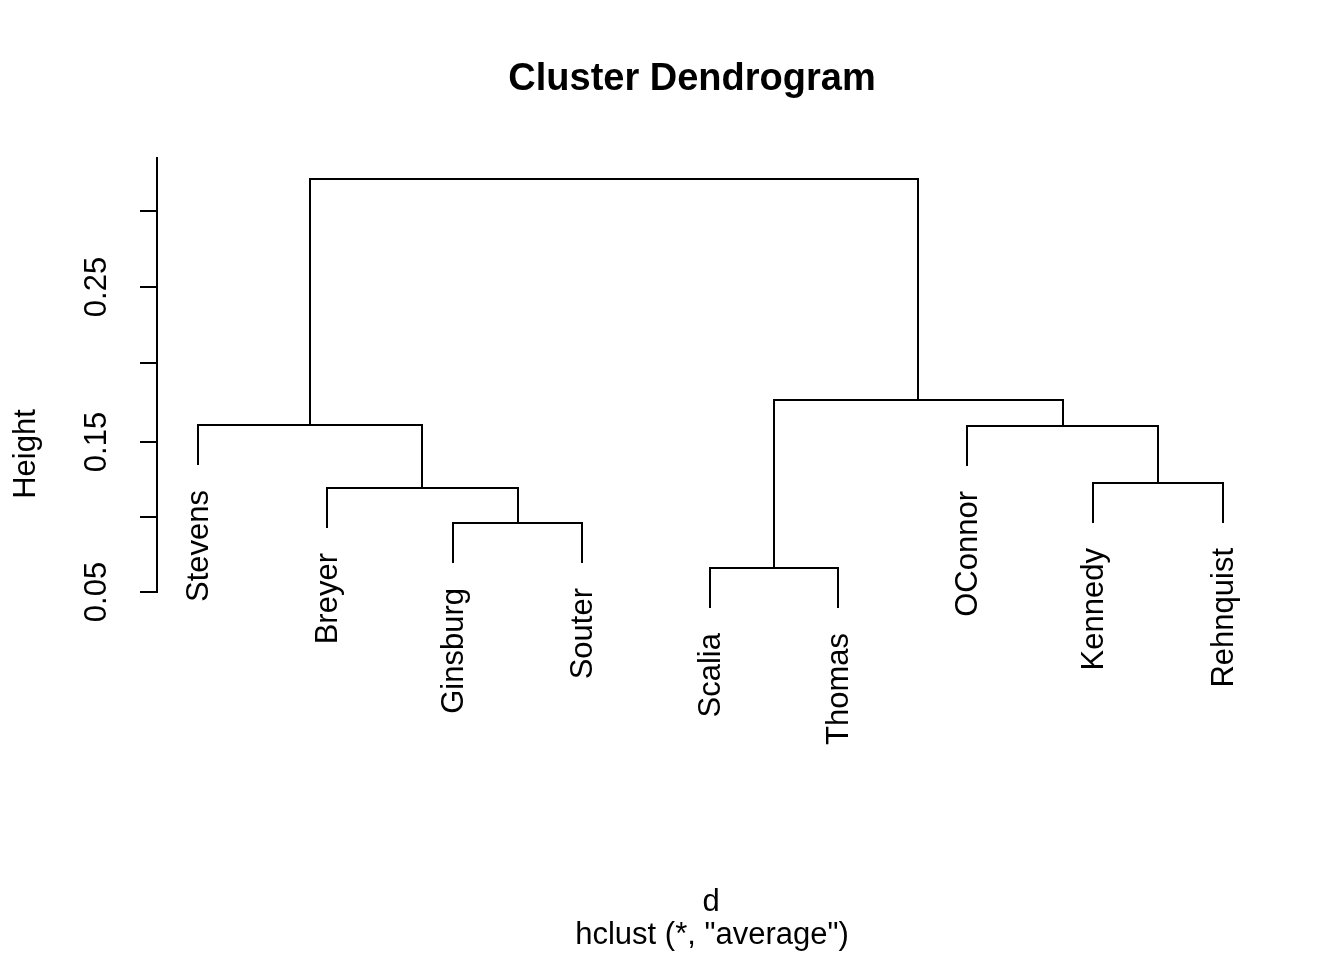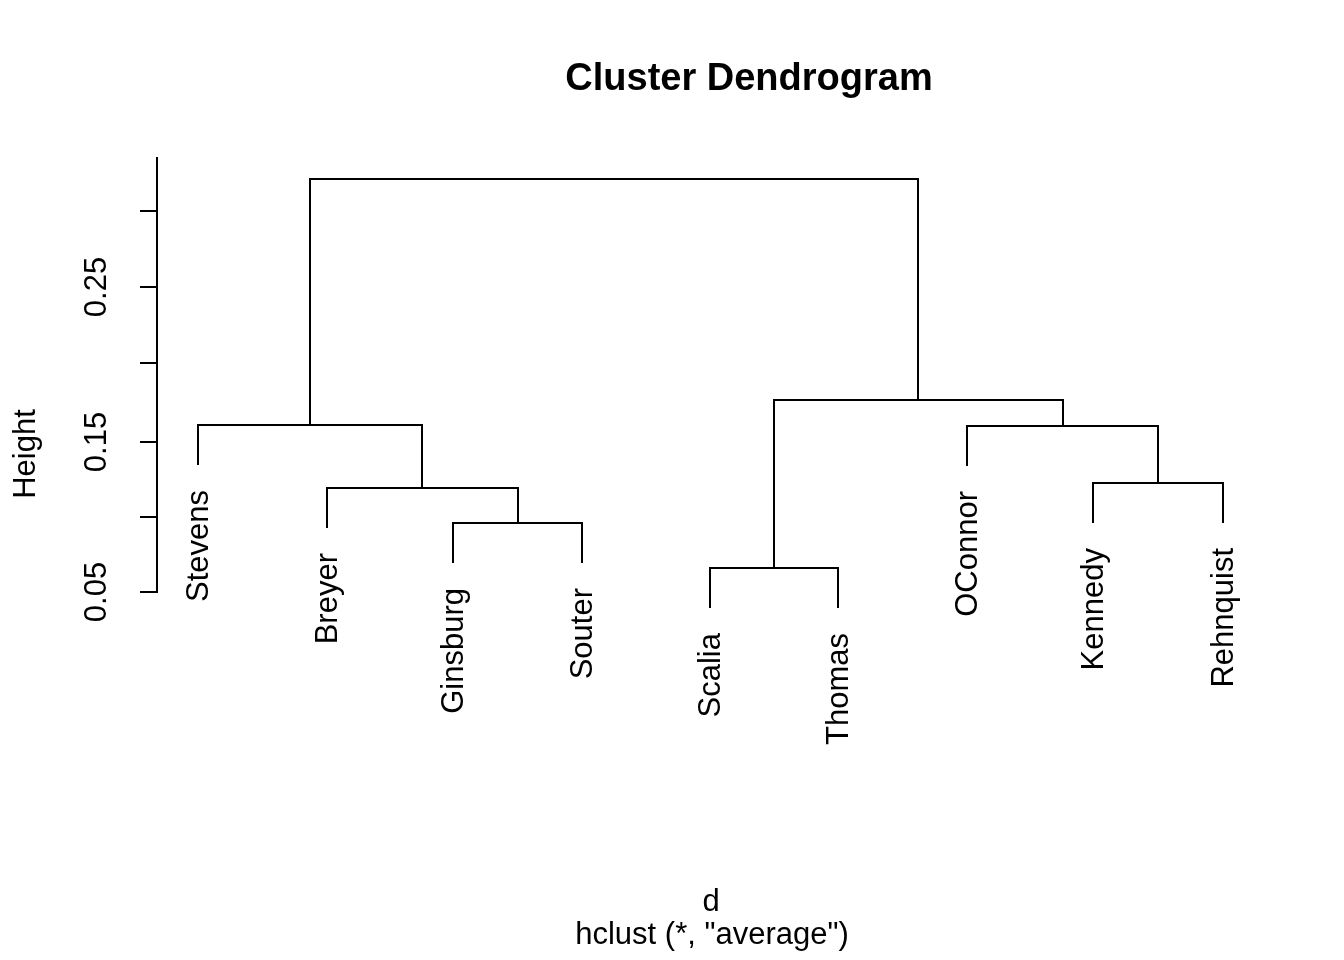--- a/index.html
+++ b/index.html
@@ -8,21 +8,21 @@
     width: 1344px;
     height: 960px;
     background: #ffffff;
     overflow: hidden;
     font-family: "Liberation Sans", sans-serif;
     color: #000000;
   }
   .seg { position: absolute; background: #000000; }
   .plot-title {
     position: absolute;
-    left: 749px;
+    left: 692px;
     top: 58px;
     transform: translateX(-50%);
     font-size: 38px;
     font-weight: bold;
     line-height: 1;
     white-space: nowrap;
   }
   .vtext {
     position: absolute;
     writing-mode: vertical-rl;

